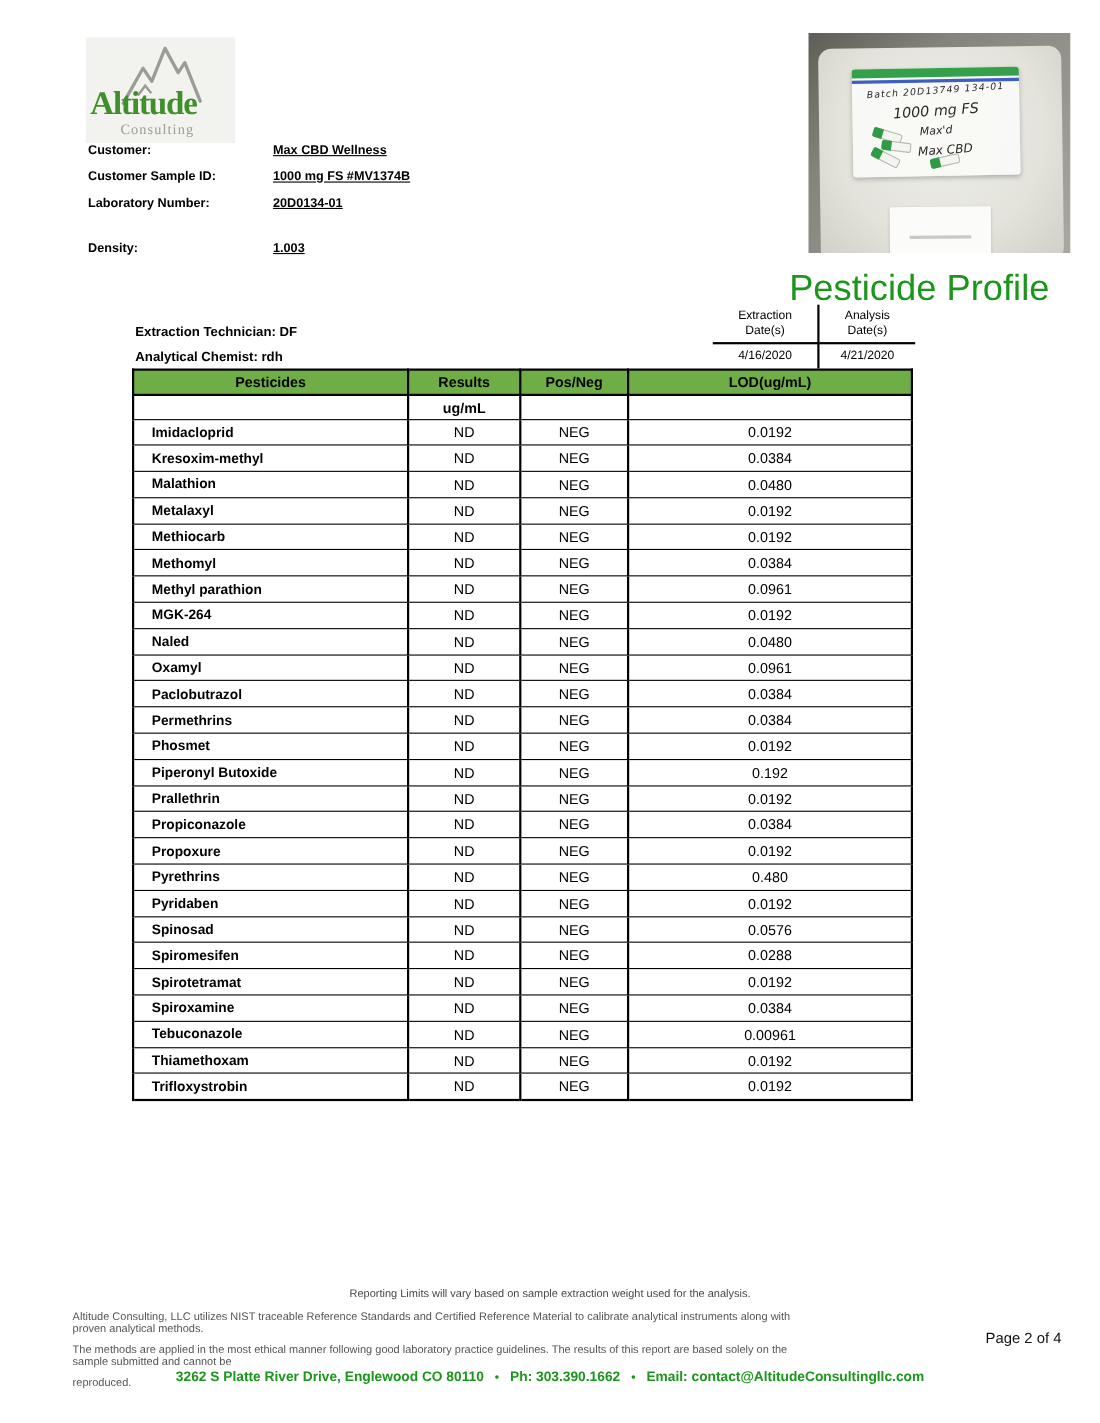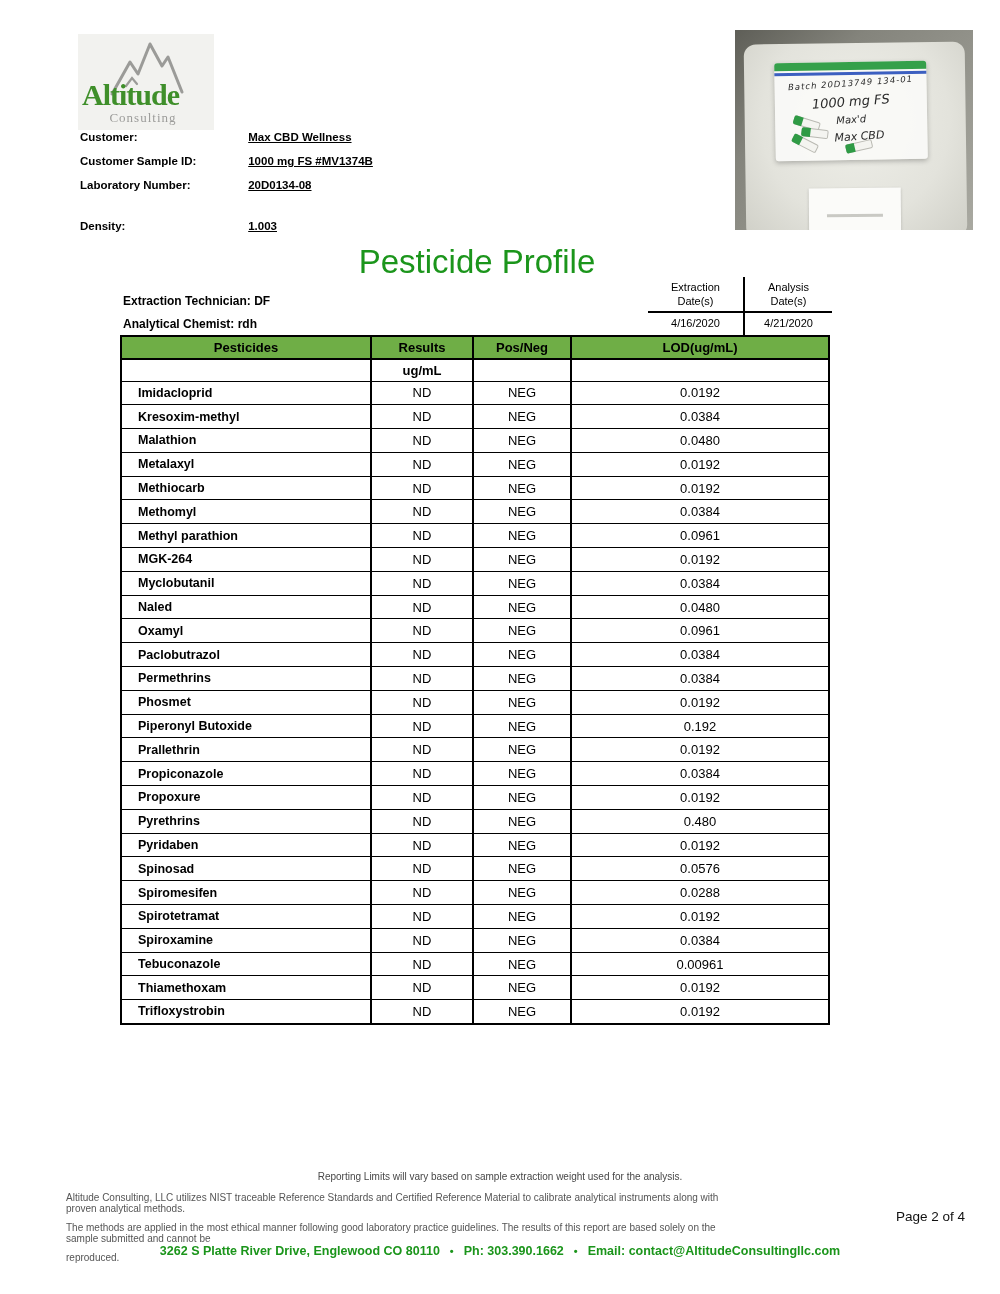--- a/index.html
+++ b/index.html
@@ -40,21 +40,21 @@
   .vial::before { content:""; position:absolute; left:-1px; top:-1px; width:9px; height:9px; background:#2f9b45; border-radius:2px 0 0 2px; }
   .v1 { left:18px; top:56px; transform:rotate(18deg); }
   .v2 { left:26px; top:66px; transform:rotate(8deg); }
   .v3 { left:16px; top:76px; transform:rotate(28deg); }
   .v4 { left:70px; top:80px; transform:rotate(-12deg); }
   .card { position:absolute; left:74px; top:158px; width:92px; height:60px; background:#fbfbf9;
           box-shadow:0 1px 3px rgba(0,0,0,0.2); transform:rotate(-0.5deg); }
   .card-line { position:absolute; left:18px; top:26px; width:56px; height:3px; background:#c9c9c4; }
 
   
-  .title { position:absolute; left:0; top:243px; width:954px; text-align:center;
+  .title { position:absolute; left:0; top:243px; width:954px; text-align:right;
            font-size:33px; font-weight:400; color:#1b951b; }
 
   
   .tech { position:absolute; left:123px; font-size:12px; font-weight:bold; }
   .tech1 { top:294px; } .tech2 { top:317px; }
 
   
   .dates { position:absolute; left:648px; top:277px; width:184px; font-size:11px; font-weight:normal; }
   .dates-row { display:flex; }
   .dates .dcol { text-align:center; padding:1px 4px; }
@@ -103,21 +103,21 @@
   <div class="info-row row0">
     <span class="lbl">Customer:</span>
     <span class="val">Max CBD Wellness</span>
   </div>
   <div class="info-row row1">
     <span class="lbl">Customer Sample ID:</span>
     <span class="val">1000 mg FS #MV1374B</span>
   </div>
   <div class="info-row row2">
     <span class="lbl">Laboratory Number:</span>
-    <span class="val">20D0134-08</span>
+    <span class="val">20D0134-01</span>
   </div>
   <div class="info-row row3">
     <span class="lbl">Density:</span>
     <span class="val">1.003</span>
   </div>
 
   <div class="photo">
     <div class="paper"></div>
     <div class="bag">
       <div class="bag-seal-green"></div>
@@ -220,26 +220,20 @@
           <td class="c-center">NEG</td>
           <td class="c-center">0.0961</td>
         </tr>
         <tr class="data-row">
           <td class="c-name">MGK-264</td>
           <td class="c-center">ND</td>
           <td class="c-center">NEG</td>
           <td class="c-center">0.0192</td>
         </tr>
         <tr class="data-row">
-          <td class="c-name">Myclobutanil</td>
-          <td class="c-center">ND</td>
-          <td class="c-center">NEG</td>
-          <td class="c-center">0.0384</td>
-        </tr>
-        <tr class="data-row">
           <td class="c-name">Naled</td>
           <td class="c-center">ND</td>
           <td class="c-center">NEG</td>
           <td class="c-center">0.0480</td>
         </tr>
         <tr class="data-row">
           <td class="c-name">Oxamyl</td>
           <td class="c-center">ND</td>
           <td class="c-center">NEG</td>
           <td class="c-center">0.0961</td>

